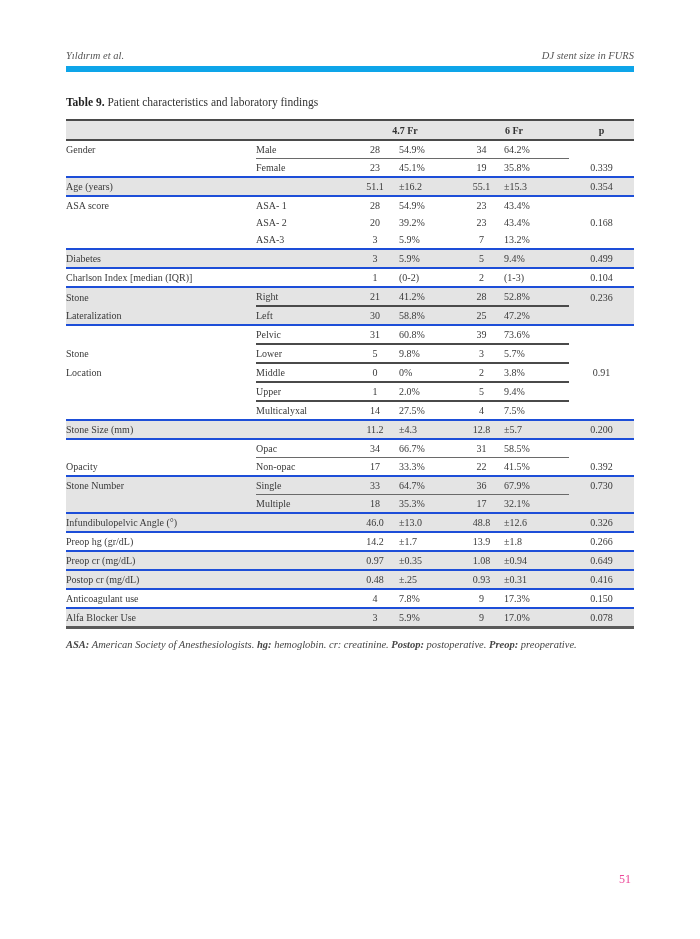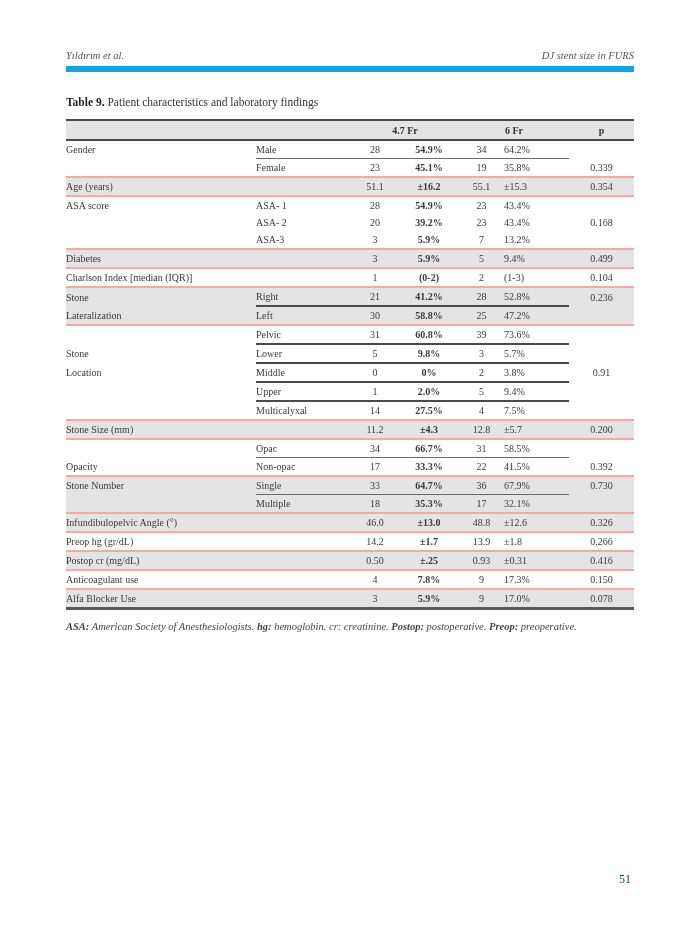--- a/index.html
+++ b/index.html
@@ -12,32 +12,32 @@
   .caption { position: absolute; left: 66px; top: 96px; font-size: 11.5px; color: #333; }
   .caption b { font-weight: bold; color: #222; }
   table.t { position: absolute; left: 66px; top: 111px; width: 568px; border-collapse: collapse;
             font-size: 10px; color: #3a3a3a; margin-top: 8px; }
   table.t td, table.t th { padding: 0; height: 17px; line-height: 17px; }
   table.t thead tr { background: #e4e4e4; border-top: 2px solid #4a4a4a; border-bottom: 2px solid #4a4a4a; }
   table.t th { font-weight: bold; color: #333; text-align: center; height: 18px; }
   td.lab { padding-left: 5px; text-align: left; width: 190px; }
   td.sub { padding-left: 5px; text-align: left; width: 95px; }
   td.n { text-align: center; width: 48px; }
-  td.v { text-align: center; width: 60px; font-weight: bold; }
+  td.v { width: 60px; }
   td.n2 { text-align: center; width: 45px; }
   td.v2 { text-align: left; width: 65px; }
   td.p { text-align: center; }
   tr.shade td { background: #e4e4e4; }
-  tr.grp { border-top: 2px solid #fca5a5; }
+  tr.grp { border-top: 2px solid #1d4ed8; }
   tr.thin td.sub, tr.thin td.n, tr.thin td.v, tr.thin td.n2, tr.thin td.v2 { border-top: 1px solid #6a6a6a; }
   tr.thickin td.sub, tr.thickin td.n, tr.thickin td.v, tr.thickin td.n2, tr.thickin td.v2 { border-top: 2px solid #4a4a4a; }
   tbody tr:last-child { border-bottom: 3px solid #5a5a5a; }
-  .footnote { position: absolute; left: 66px; top: 621px; font-size: 10.5px; font-style: italic; color: #444; }
+  .footnote { position: absolute; left: 66px; top: 639px; font-size: 10.5px; font-style: italic; color: #444; }
   .footnote b { font-weight: bold; }
-  .page-num { position: absolute; left: 619px; top: 872px; font-size: 12px; color: #0c4a6e; }
+  .page-num { position: absolute; left: 619px; top: 872px; font-size: 12px; color: #ec4899; }
 </style>
 </head>
 <body>
 
 <div class="running-head">
   <span class="left">Yıldırım et al.</span>
   <span class="right">DJ stent size in FURS</span>
 </div>
 
 <div class="caption">
@@ -248,23 +248,32 @@
       <tr class="grp">
         <td class="lab">Preop hg (gr/dL)</td>
         <td class="sub"></td>
         <td class="n">14.2</td>
         <td class="v">±1.7</td>
         <td class="n2">13.9</td>
         <td class="v2">±1.8</td>
         <td class="p">0.266</td>
       </tr>
       <tr class="shade grp">
+        <td class="lab">Preop cr (mg/dL)</td>
+        <td class="sub"></td>
+        <td class="n">0.97</td>
+        <td class="v">±0.35</td>
+        <td class="n2">1.08</td>
+        <td class="v2">±0.94</td>
+        <td class="p">0.649</td>
+      </tr>
+      <tr class="shade grp">
         <td class="lab">Postop cr (mg/dL)</td>
         <td class="sub"></td>
-        <td class="n">0.50</td>
+        <td class="n">0.48</td>
         <td class="v">±.25</td>
         <td class="n2">0.93</td>
         <td class="v2">±0.31</td>
         <td class="p">0.416</td>
       </tr>
       <tr class="grp">
         <td class="lab">Anticoagulant use</td>
         <td class="sub"></td>
         <td class="n">4</td>
         <td class="v">7.8%</td>

